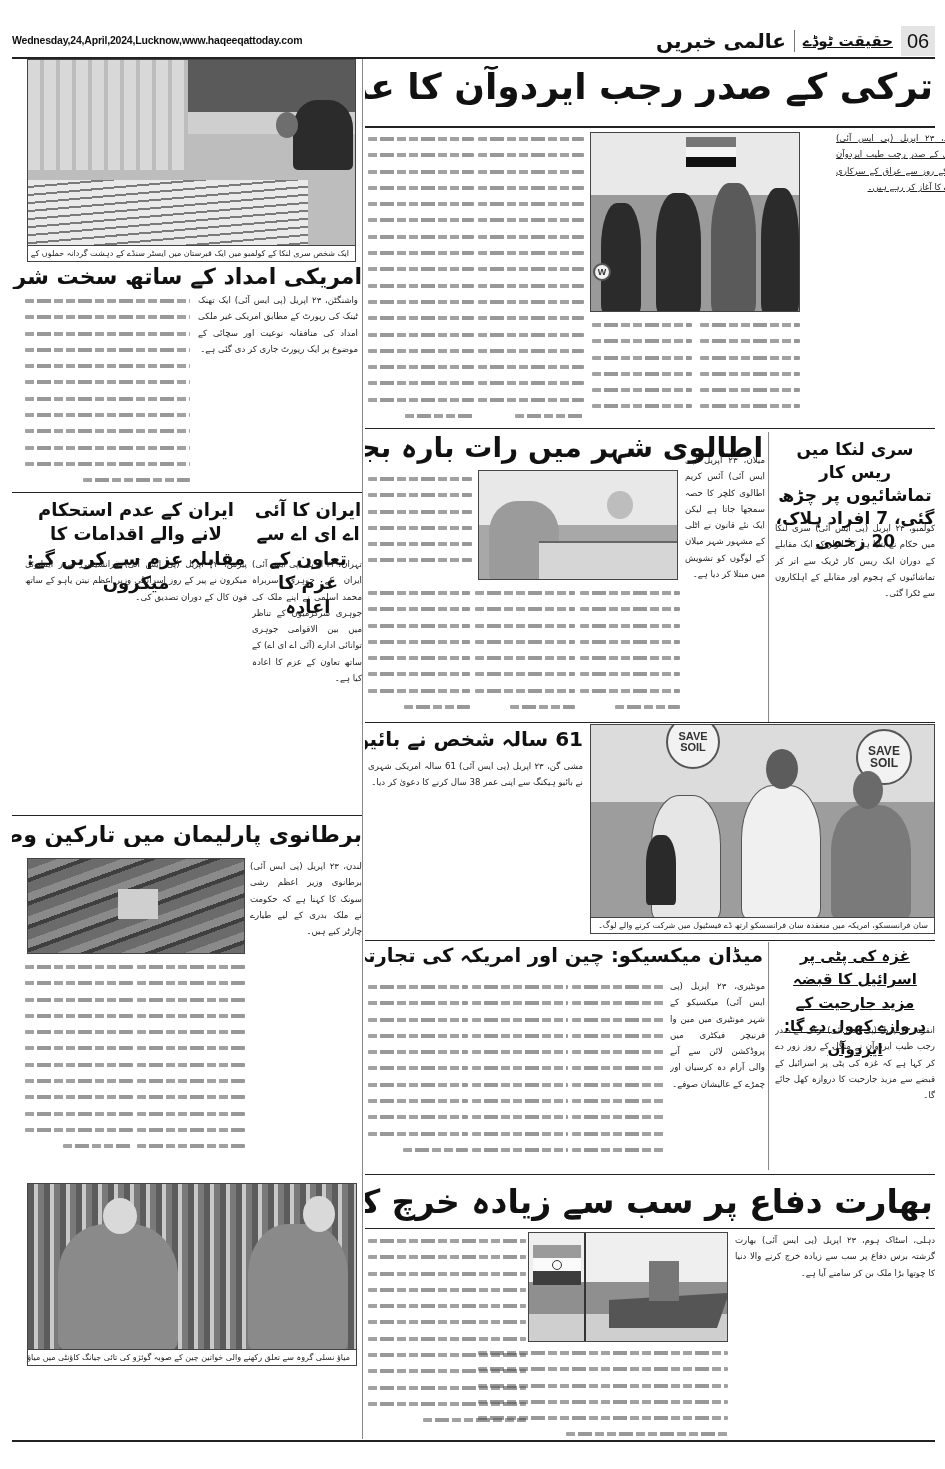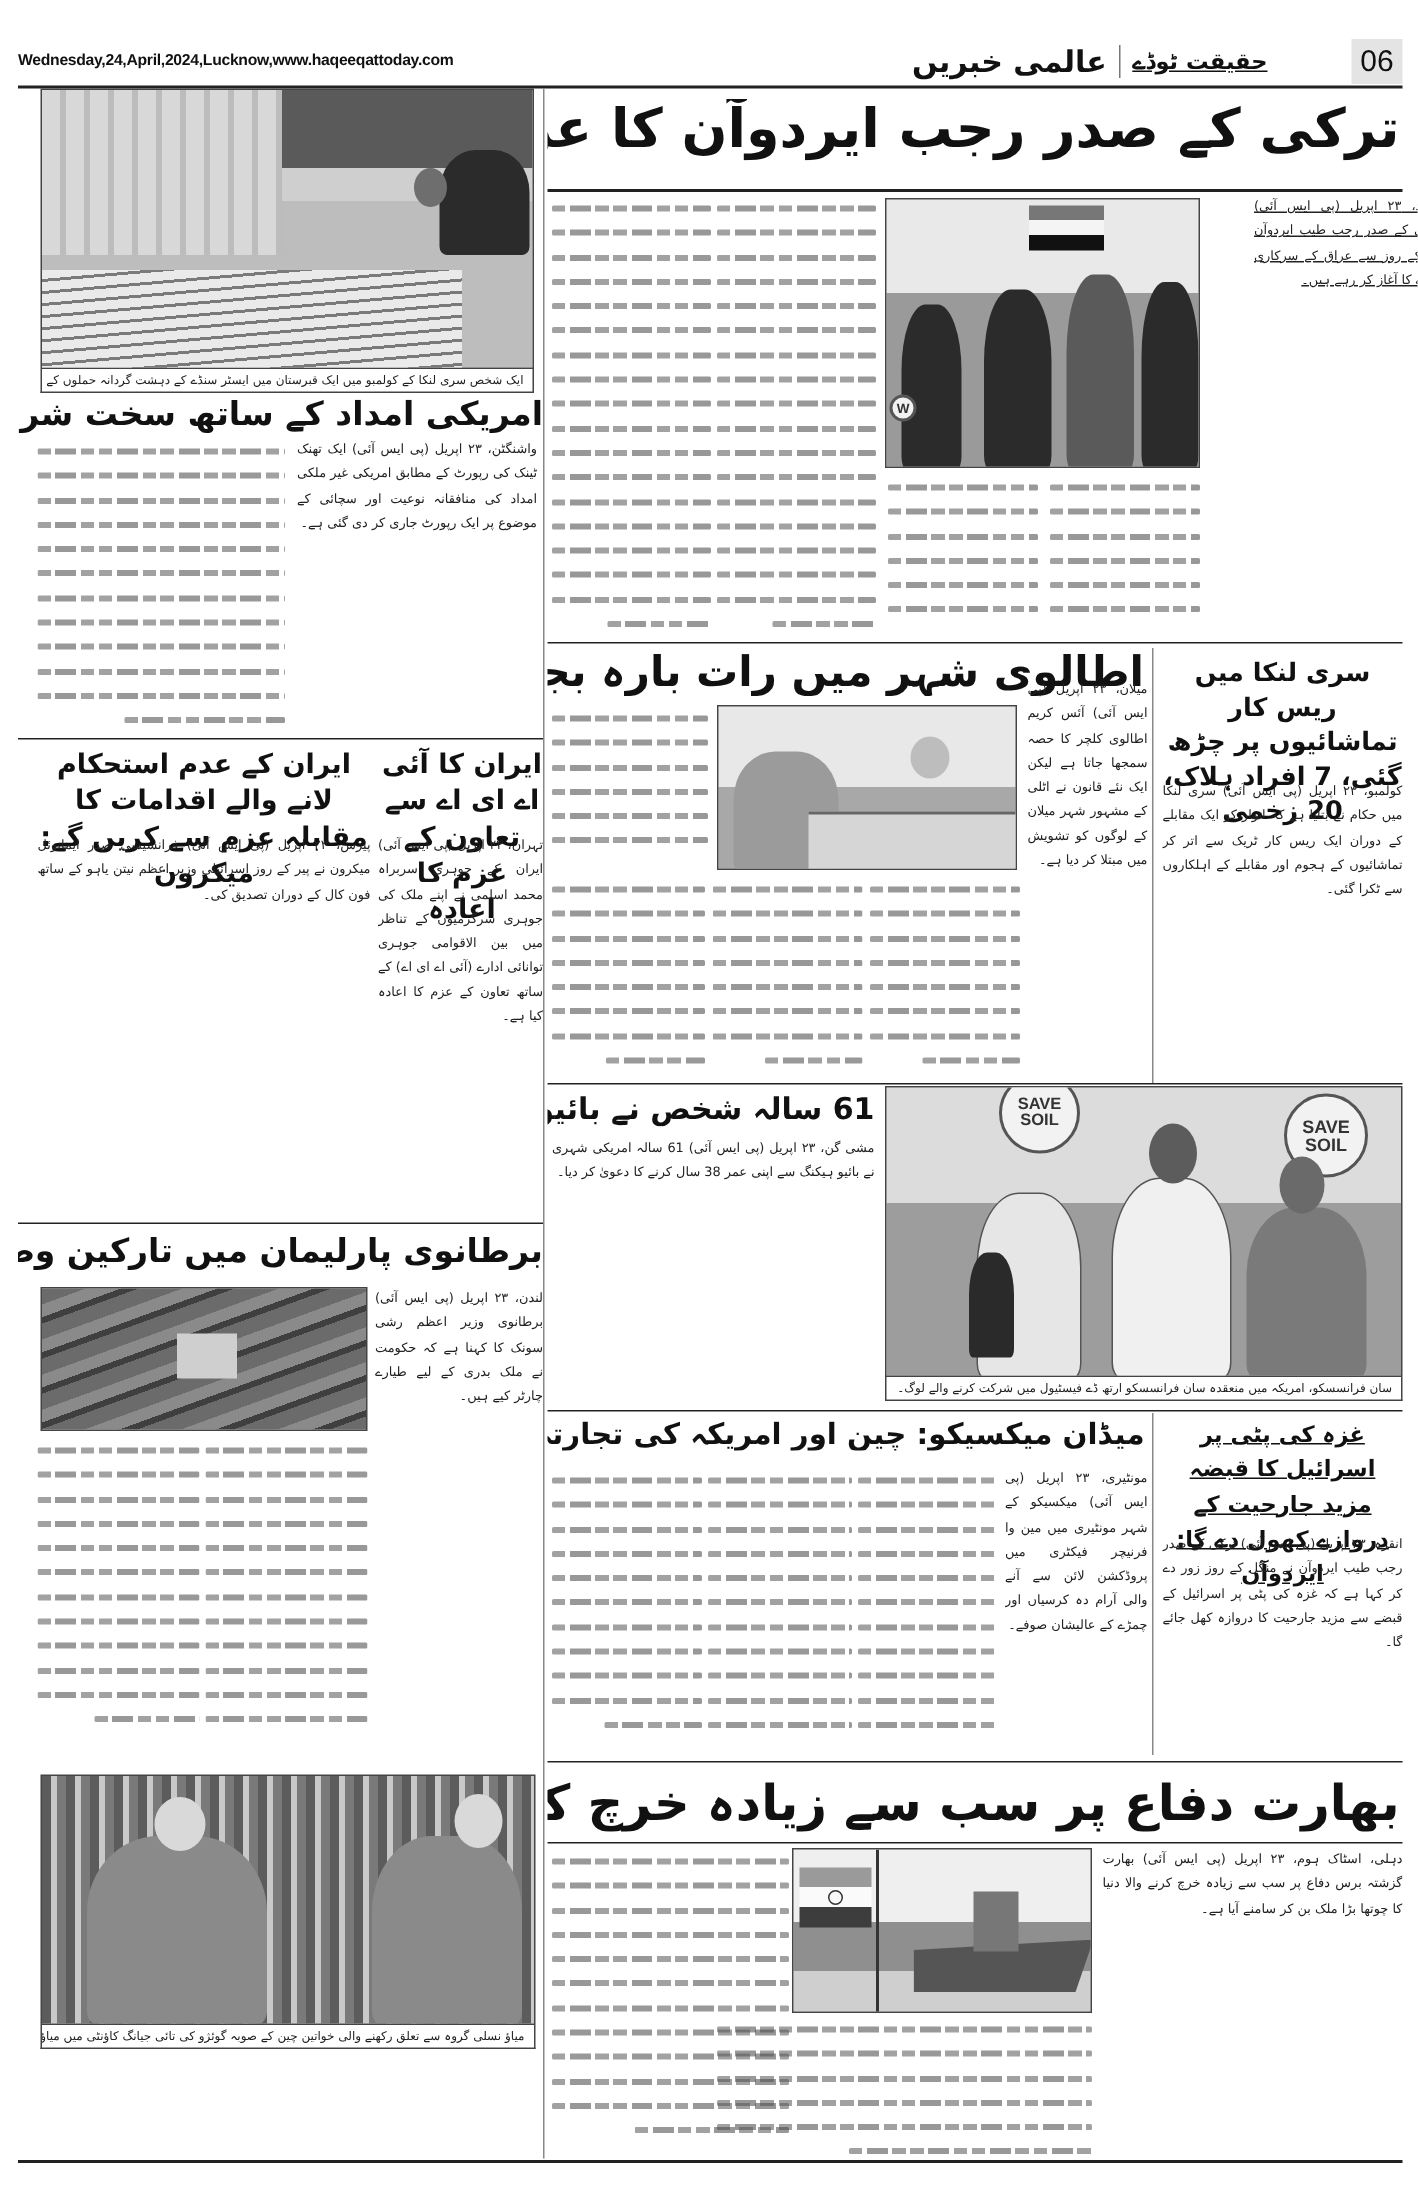--- a/index.html
+++ b/index.html
@@ -5,21 +5,21 @@
   * { box-sizing: border-box; margin: 0; padding: 0; }
   html, body { width: 945px; height: 1469px; background: #ffffff; overflow: hidden; }
   body { position: relative; font-family: "DejaVu Sans", sans-serif; color: #111; }
 
   .abs { position: absolute; }
   .rule { position: absolute; background: #222; }
 
   
   .mast-left { left: 12px; top: 34px; font-family: "Liberation Sans", sans-serif; font-size: 10.5px; font-weight: bold; letter-spacing: -0.2px; color:#111; }
   .mast-right { right: 10px; top: 26px; height: 30px; display: flex; align-items: center; direction: rtl; gap: 8px; }
-  .page-no { background: #e4e4e4; width: 34px; height: 30px; font-family: "Liberation Sans", sans-serif; font-size: 20px; display: flex; align-items: center; justify-content: center; color:#111;margin-left:48px; }
+  .page-no { background: #e4e4e4; width: 34px; height: 30px; font-family: "Liberation Sans", sans-serif; font-size: 20px; display: flex; align-items: center; justify-content: center; color:#111; }
   .paper-name { font-size: 15px; font-weight: bold; text-decoration: underline; direction: rtl; }
   .sep { width: 1px; height: 22px; background: #777; }
   .section-name { font-size: 20px; font-weight: bold; direction: rtl; }
 
   
   .hl { direction: rtl; text-align: center; font-weight: bold; color: #111; line-height: 1.15; white-space: nowrap; overflow: hidden; }
   .hl-xl { font-size: 36px; }
   .hl-l { font-size: 28px; }
   .hl-m { font-size: 22px; }
   .hl-s { font-size: 18px; line-height: 1.35; white-space: normal; }

